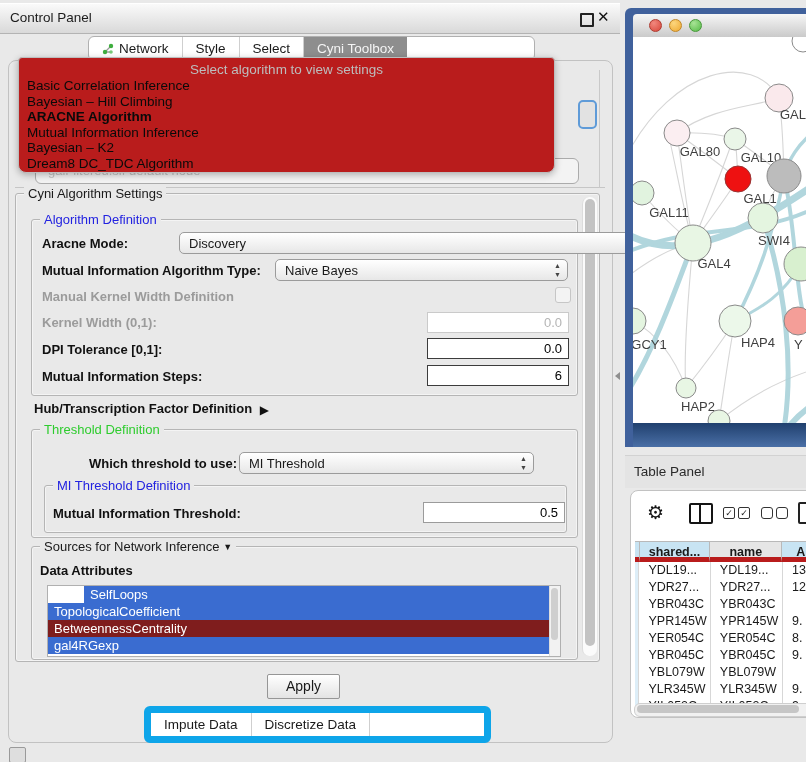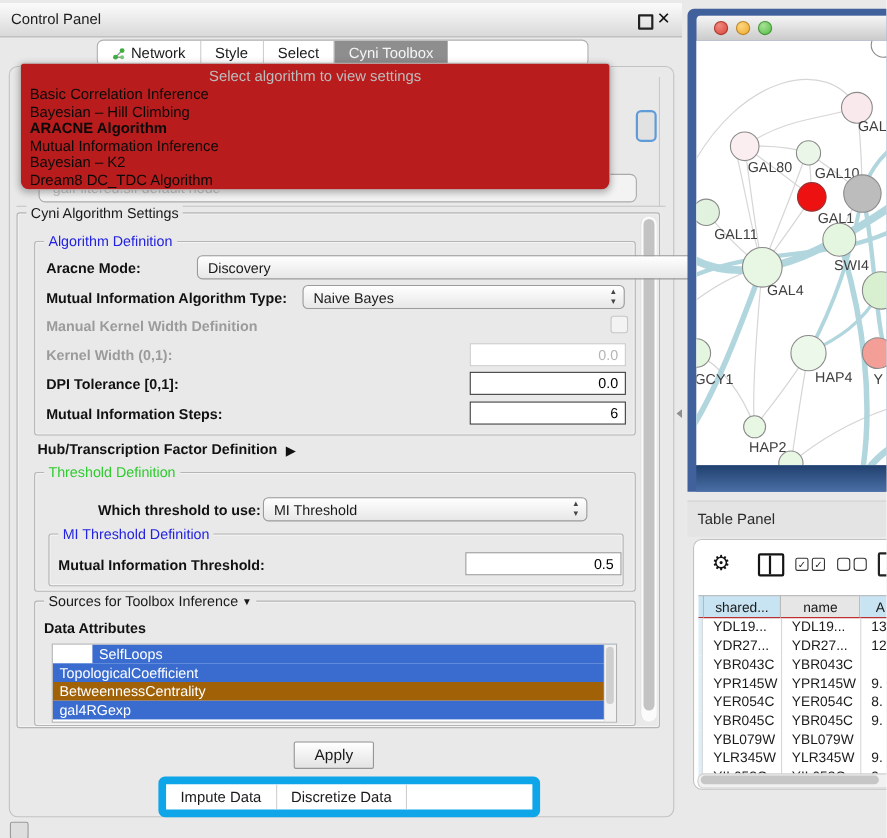--- a/index.html
+++ b/index.html
@@ -92,21 +92,21 @@
   .ticon{position:absolute;top:12px;}
   .gear{left:16px;font-size:19px;line-height:20px;color:#141414;}
   .panes{left:58px;width:20px;height:17px;border:2px solid #141414;border-radius:2px;}
   .panes:after{content:"";position:absolute;left:8px;top:0;width:2px;height:17px;background:#141414;}
   .chk{position:absolute;top:16px;width:10px;height:10px;border:1.5px solid #333;border-radius:2px;
     font-size:9px;line-height:10px;text-align:center;color:#222;font-weight:700;}
   .docicon{left:167px;width:14px;height:18px;border:2px solid #222;border-radius:2px;top:11px;}
   .tbl{position:absolute;left:4px;top:50px;right:0;}
   .tbl .hrow{display:flex;height:21px;}
   .tbl .cell{box-sizing:border-box;border-right:1px solid #b9b9b9;font-size:12.5px;overflow:hidden;white-space:nowrap;}
-  .hcell{border-top:1px solid #b9b9b9;border-bottom:1px solid #b91c1c;text-align:center;line-height:20px;}
+  .hcell{border-top:1px solid #b9b9b9;border-bottom:5px solid #b91c1c;text-align:center;line-height:20px;font-weight:bold;}
   .gut{width:5px;background:#c8e4f3;}
   .c1{width:81px;}.c2{width:82px;}.c3{width:40px;}
   .hc1,.hc3{background:#c8e4f3;}
   .hc2{background:#e6e6e6;}
   .trow{display:flex;height:17px;}
   .trow .cell{line-height:17px;padding-left:9px;border-right:1px solid #d7d7d7;}
   .trow .gut{padding-left:0;background:#ddeef8;}
   .hscroll{position:absolute;left:3px;top:212px;width:180px;height:12px;background:#f1f1f1;
     border:1px solid #cfcfcf;border-radius:6px;}
   .hscroll .thumb{position:absolute;left:2px;top:1px;width:162px;height:8px;background:#c6c6c6;border-radius:4px;}
@@ -209,29 +209,29 @@
       </div>
       <div class="group migroup">
         <span class="legend blue">MI Threshold Definition</span>
         <span class="flabel" style="left:8px;top:20px;">Mutual Information Threshold:</span>
         <div class="tfield en" style="left:378px;top:16px;width:142px;border-color:#9b9b9b;">0.5</div>
       </div>
     </div>
 
     <div class="group sources">
       <span class="legend">
-        <span>Sources for Toolbox Inference</span>
+        <span>Sources for Network Inference</span>
         <span style="font-size:9px;position:relative;top:-1px;">▼</span>
       </span>
       <span class="flabel" style="left:8px;top:16px;">Data Attributes</span>
       <div class="attr-list">
         <div>
             <div class="attr-item" style="background: rgb(58, 108, 208); margin-left: 36px;">SelfLoops</div>
             <div class="attr-item" style="background: rgb(58, 108, 208);">TopologicalCoefficient</div>
-            <div class="attr-item" style="background: #a16207;">BetweennessCentrality</div>
+            <div class="attr-item" style="background: #7f1d1d;">BetweennessCentrality</div>
             <div class="attr-item" style="background: rgb(58, 108, 208);">gal4RGexp</div>
           </div>
         <div class="attr-scroll">
             <div class="thumb"></div>
           </div>
       </div>
     </div>
   </div>
 
   <div class="apply-btn">Apply</div>

